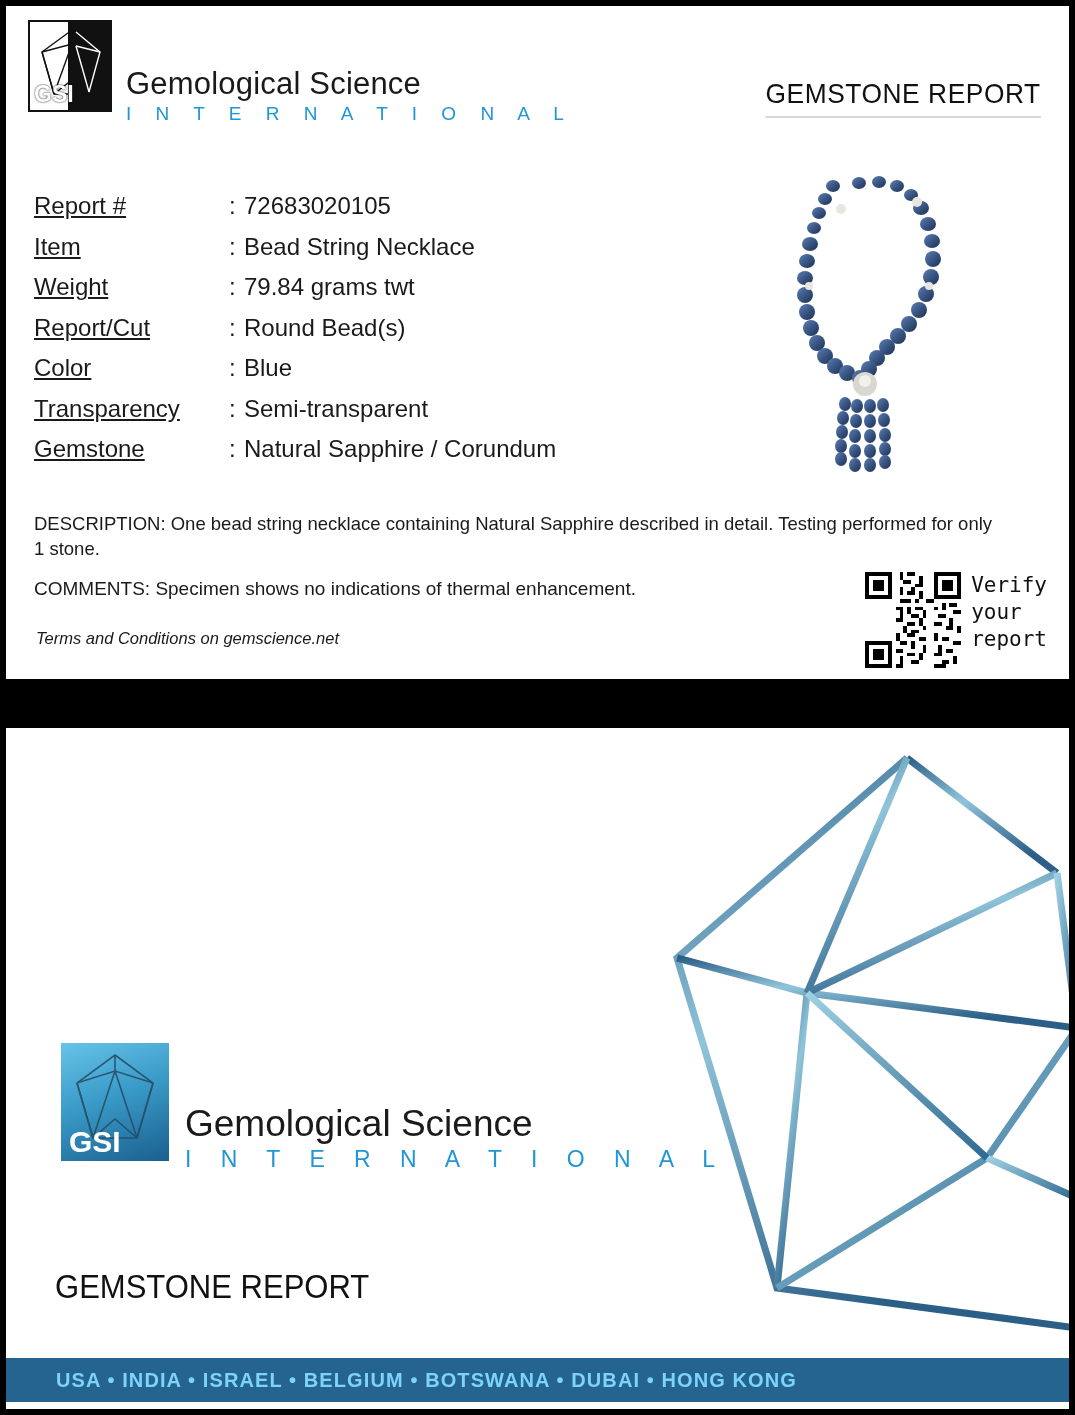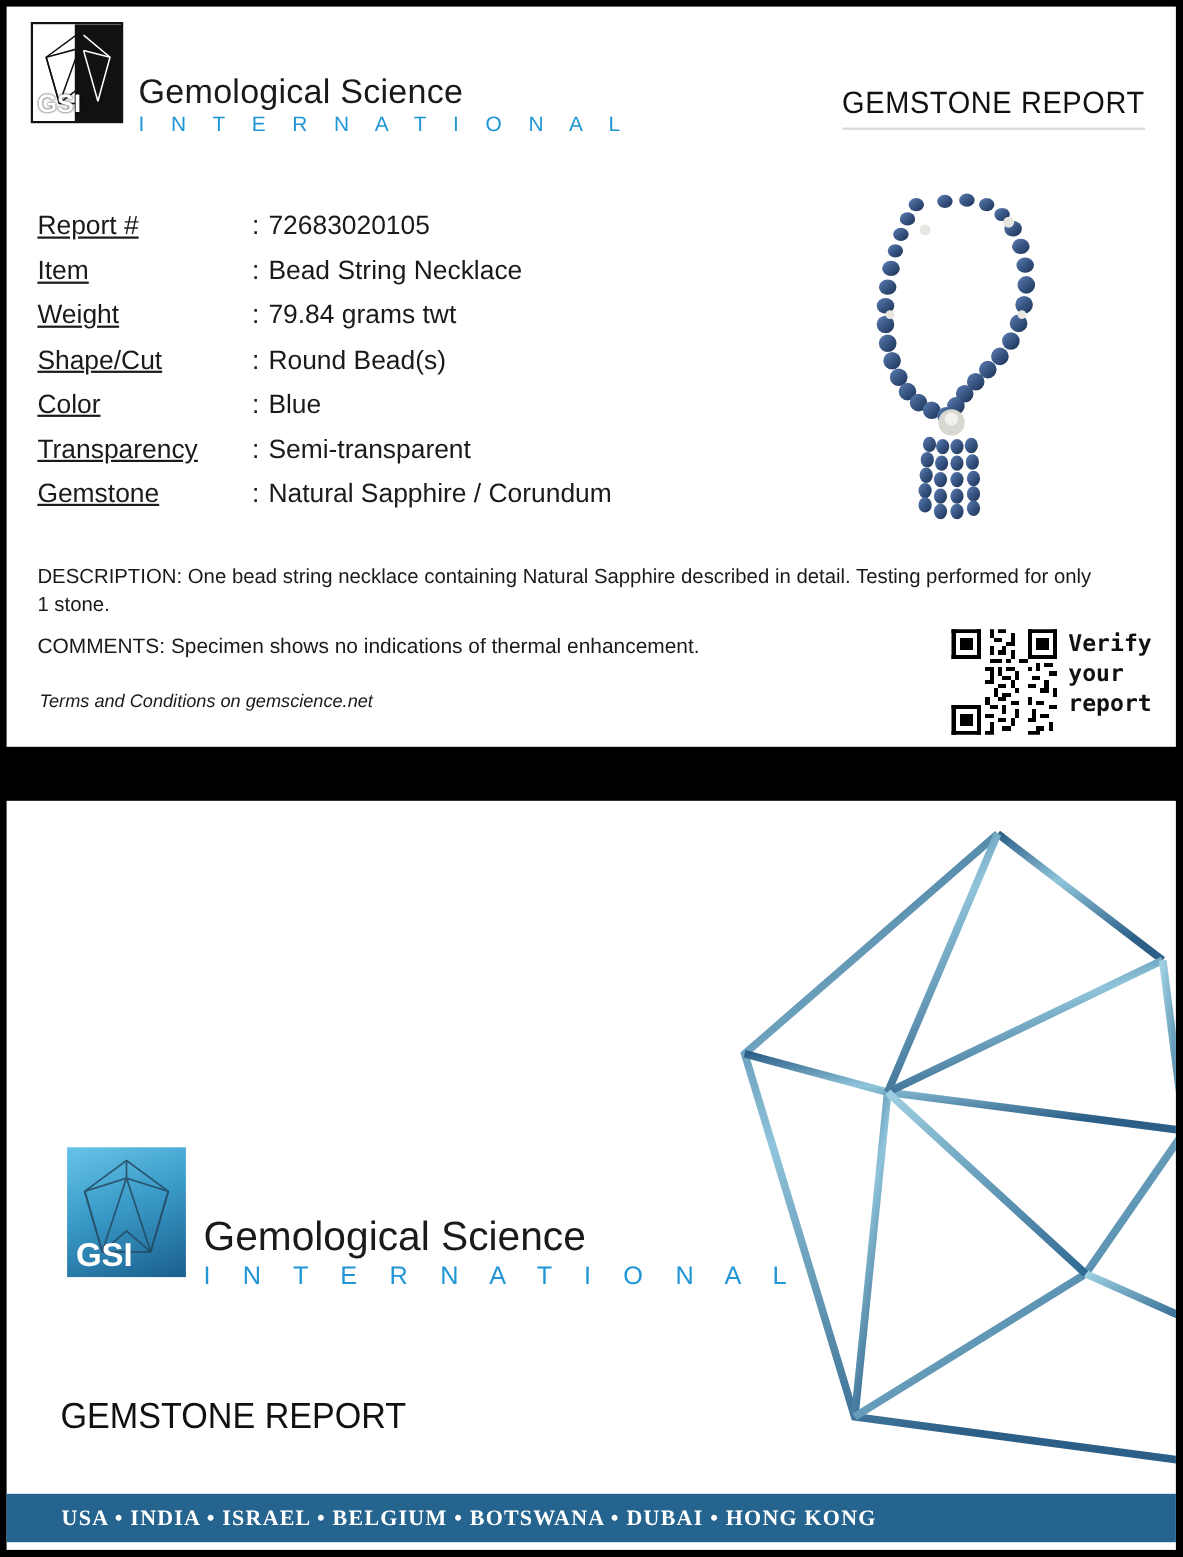--- a/index.html
+++ b/index.html
@@ -159,21 +159,21 @@
     width: 96px;
     height: 96px;
     image-rendering: pixelated;
   }
   .verify-text {
     margin-left: 10px;
     font-family: "DejaVu Sans Mono", monospace;
     font-size: 21px;
     line-height: 27px;
     color: #111;
-    font-weight: bold;
+    font-weight: normal;
   }
 
   
   .separator {
     position: absolute;
     left: 0;
     top: 679px;
     width: 1075px;
     height: 49px;
     background: #000;
@@ -250,26 +250,26 @@
     position: absolute;
     left: 6px;
     top: 1358px;
     width: 1063px;
     height: 44px;
     background: #25648f;
     display: flex;
     align-items: center;
   }
   .footer-text {
-    color: #ffffff;
+    color: #7dd3fc;
     font-size: 20px;
     font-weight: bold;
     letter-spacing: 1.1px;
     margin-left: 50px;
-    font-family: Liberation Serif, serif;
+    font-family: Liberation Sans, sans-serif;
   }
 </style>
 </head>
 <body>
 
 <div class="card-top">
 
   <div class="logo-block">
     <div class="logo-mark">
       <div class="half"></div>
@@ -310,21 +310,21 @@
       <div class="spec-label">Item</div>
       <div class="spec-colon">:</div>
       <div class="spec-value">Bead String Necklace</div>
     </div>
     <div class="spec-row">
       <div class="spec-label">Weight</div>
       <div class="spec-colon">:</div>
       <div class="spec-value">79.84 grams twt</div>
     </div>
     <div class="spec-row">
-      <div class="spec-label">Shape/Cut</div>
+      <div class="spec-label">Report/Cut</div>
       <div class="spec-colon">:</div>
       <div class="spec-value">Round Bead(s)</div>
     </div>
     <div class="spec-row">
       <div class="spec-label">Color</div>
       <div class="spec-colon">:</div>
       <div class="spec-value">Blue</div>
     </div>
     <div class="spec-row">
       <div class="spec-label">Transparency</div>

